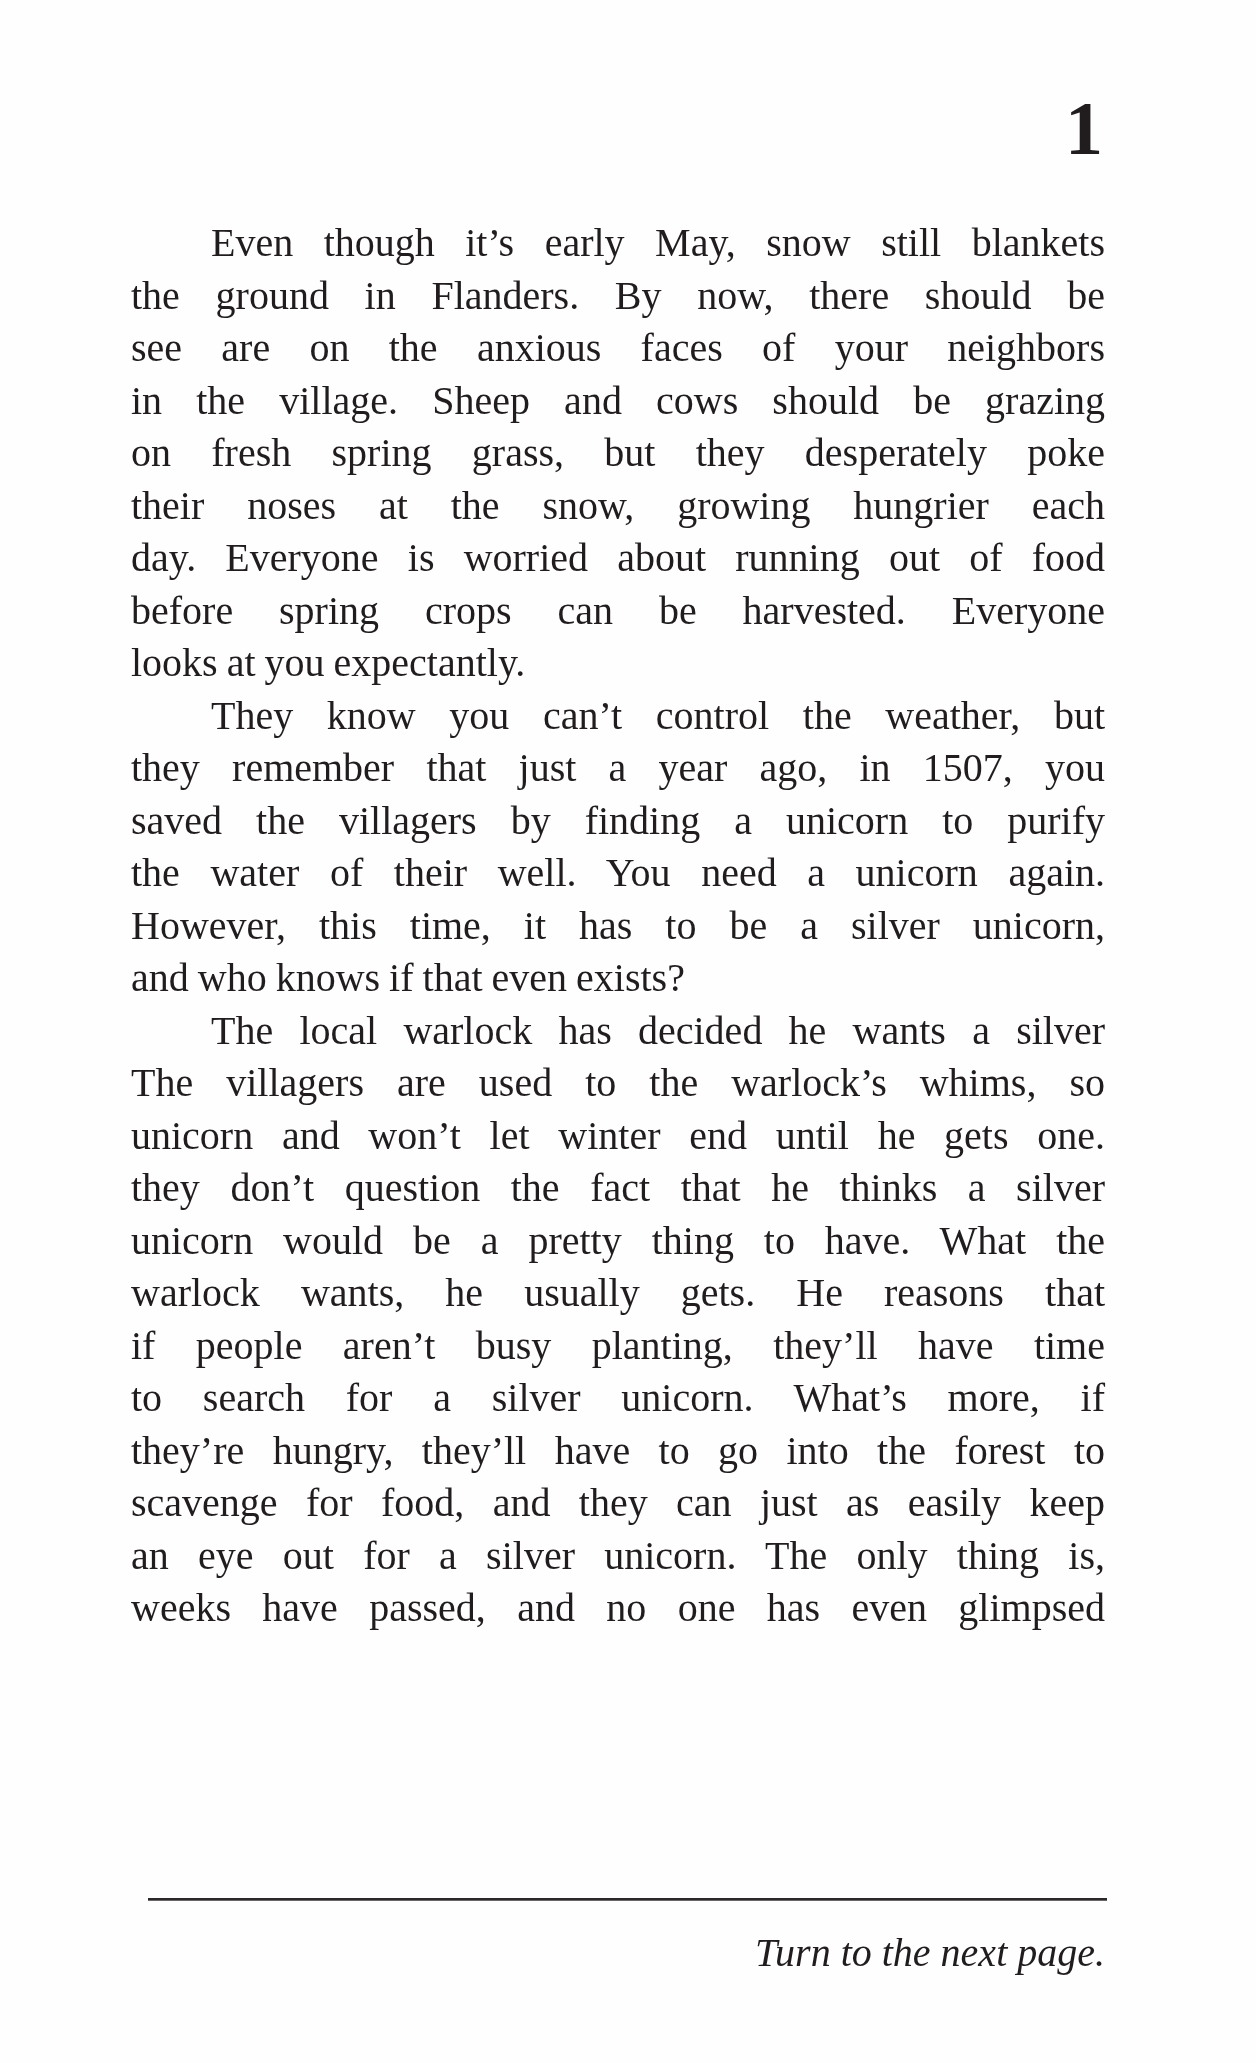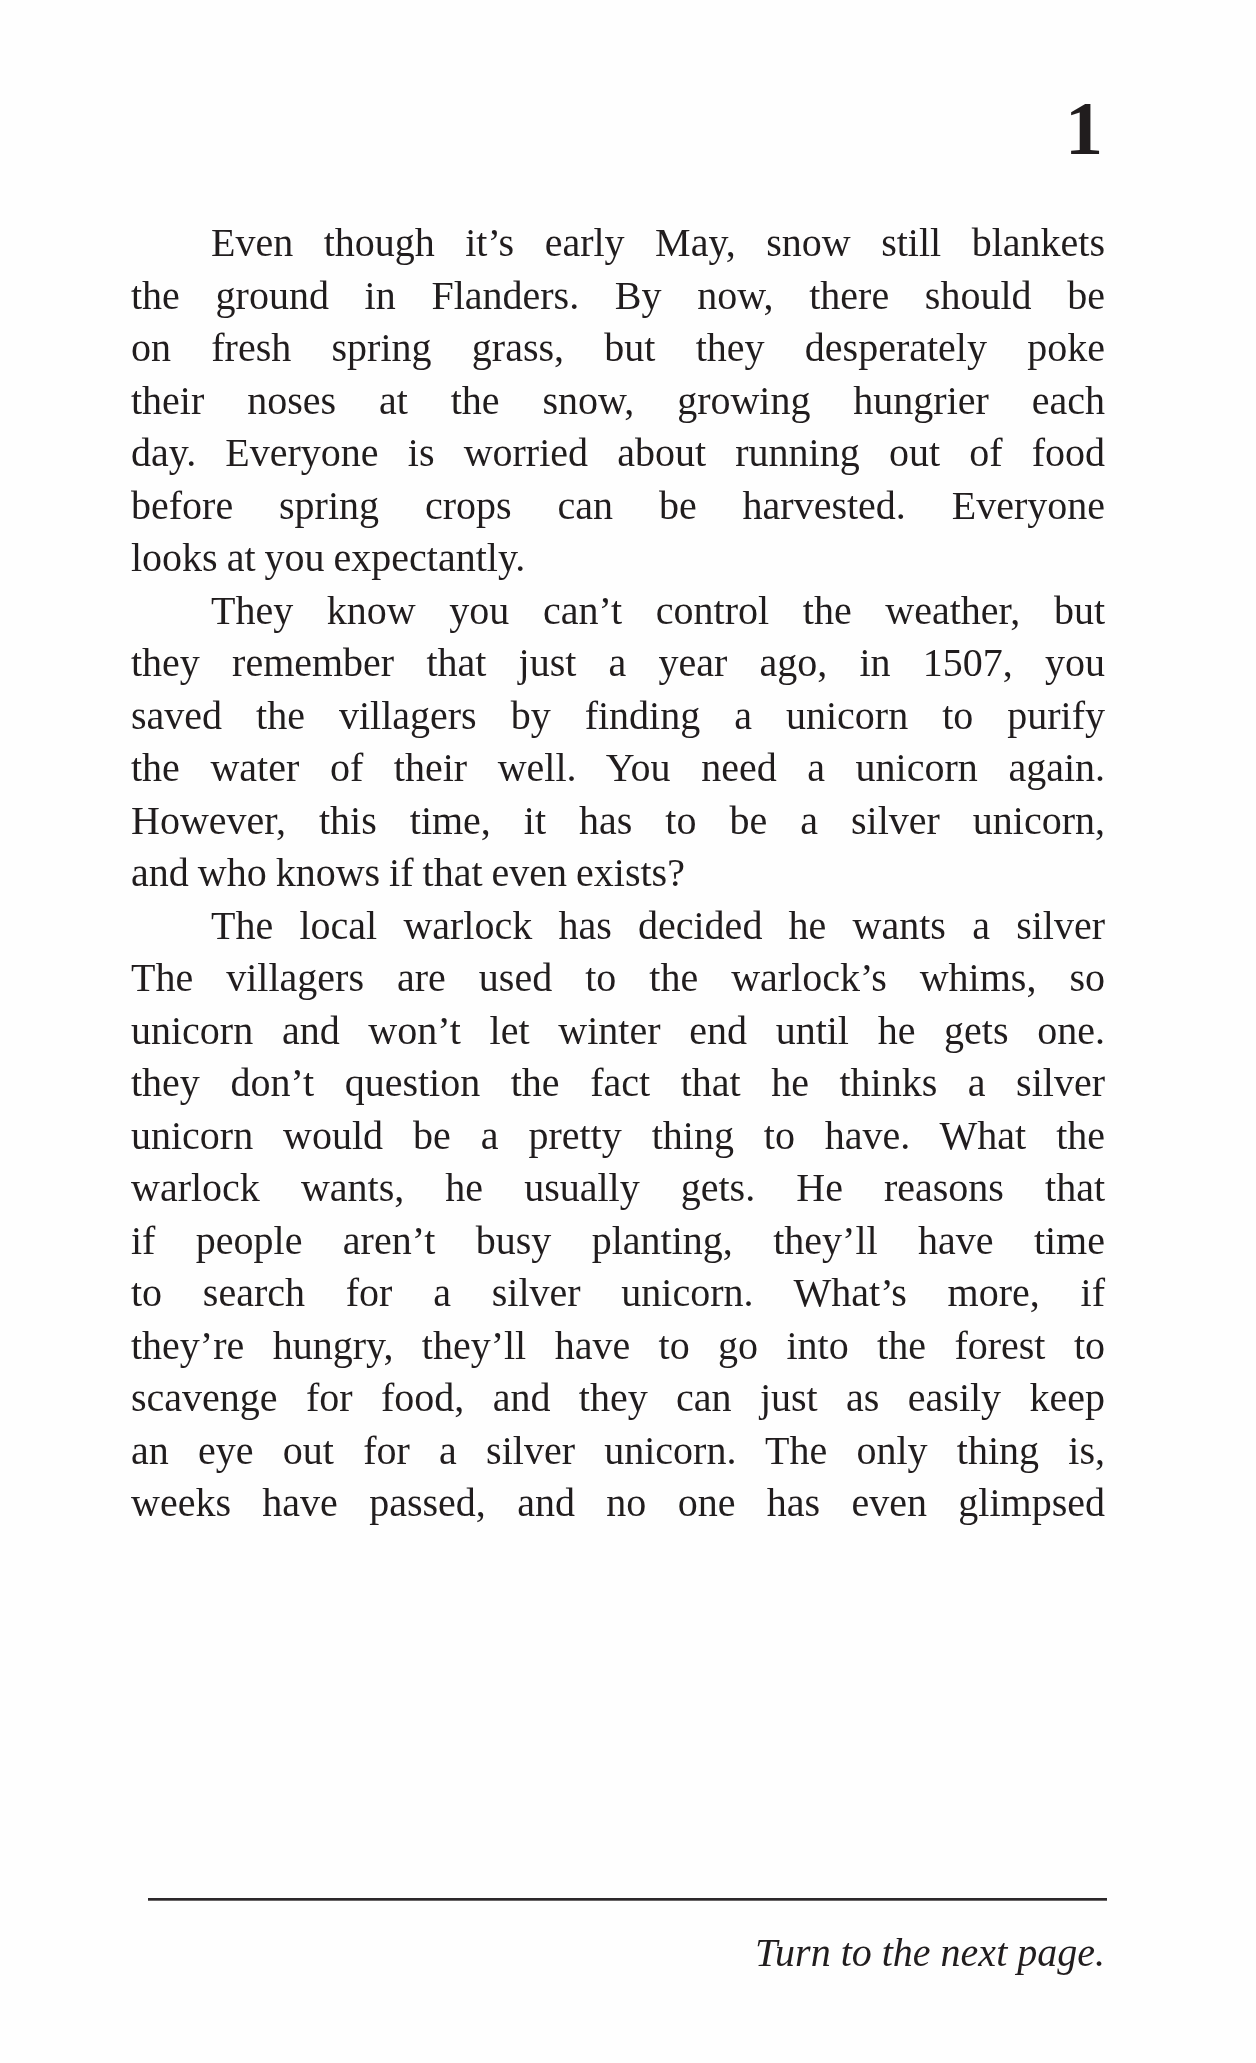--- a/index.html
+++ b/index.html
@@ -67,20 +67,22 @@
 </style>
 </head>
 <body>
 
 <div class="book-page">
   <div class="page-number">1</div>
 
   <div class="body-text" id="body-text">
       <div class="line first">Even though it’s early May, snow still blankets</div>
       <div class="line">the ground in Flanders. By now, there should be</div>
+      <div class="line">see are on the anxious faces of your neighbors</div>
+      <div class="line">in the village. Sheep and cows should be grazing</div>
       <div class="line">on fresh spring grass, but they desperately poke</div>
       <div class="line">their noses at the snow, growing hungrier each</div>
       <div class="line">day. Everyone is worried about running out of food</div>
       <div class="line">before spring crops can be harvested. Everyone</div>
       <div class="line last">looks at you expectantly.</div>
       <div class="line first">They know you can’t control the weather, but</div>
       <div class="line">they remember that just a year ago, in 1507, you</div>
       <div class="line">saved the villagers by finding a unicorn to purify</div>
       <div class="line">the water of their well. You need a unicorn again.</div>
       <div class="line">However, this time, it has to be a silver unicorn,</div>

